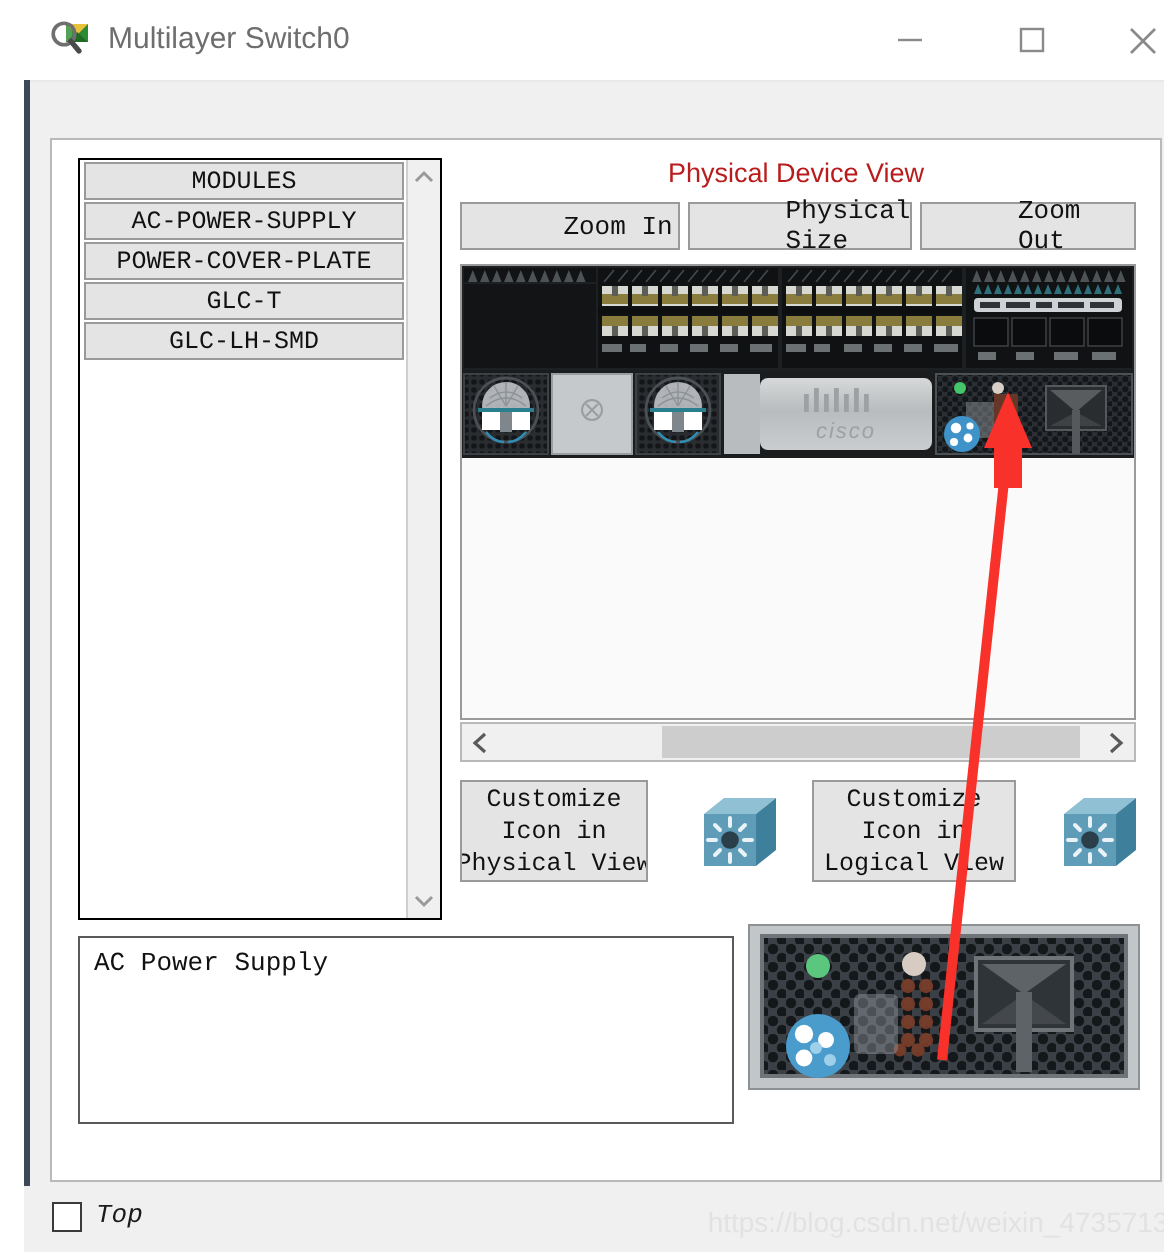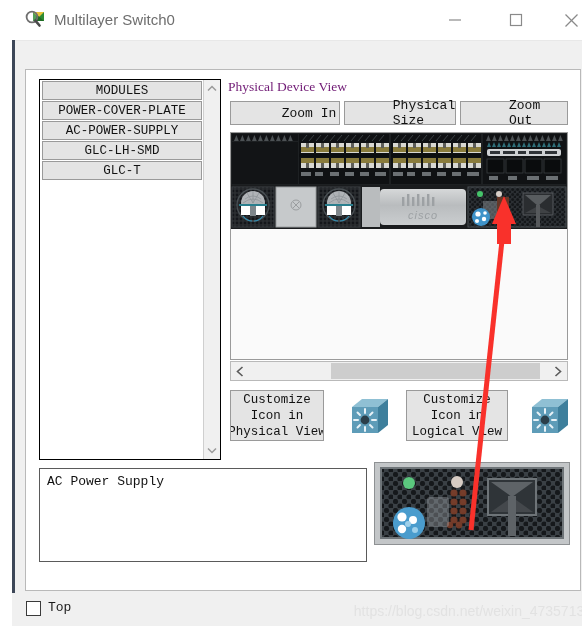--- a/index.html
+++ b/index.html
@@ -111,23 +111,23 @@
   .vscroll-arrow {
     position: absolute; left: 0; width: 16px; height: 17px;
     display: flex; align-items: center; justify-content: center;
   }
   #vs-up { top: 0; }
   #vs-down { bottom: 0; }
 
   
   #device-header {
     position: absolute; left: 202px; top: 9px;
-    width: 340px; 
-    font-family: Liberation Serif, serif;
-    font-size: 13.5px; color: #701a75;
+    width: 340px; text-align: center;
+    font-family: Liberation Sans, sans-serif;
+    font-size: 13.5px; color: #b91c1c;
   }
   .zoombtn {
     position: absolute; top: 31px; height: 24px;
     background: #e4e4e4;
     border: 1px solid #9a9a9a;
     box-sizing: border-box;
     font-family: "Liberation Mono", monospace;
     font-size: 13px; color: #111;
     display: flex; align-items: center; justify-content: center; padding-left: 48px;
   }
@@ -230,21 +230,21 @@
   #top-check {
     position: absolute; left: 14px; top: 8px;
     width: 15px; height: 15px;
     background: #ffffff;
     border: 1px solid #3a3a3a;
     box-sizing: border-box;
   }
   #top-label {
     position: absolute; left: 36px; top: 7px;
     font-family: "Liberation Mono", monospace;
-    font-size: 13px; color: #1a1a1a;
+    font-size: 13px; color: #1a1a1a; font-style: italic;
   }
   #watermark {
     position: absolute; right: 2px; top: 10px;
     font-family: "Liberation Sans", sans-serif;
     font-size: 14px;
     color: #e2e2e2;
     white-space: nowrap;
   }
   #leftedge {
     position: absolute; left: 0; top: 40px;
@@ -292,30 +292,30 @@
 
 
   <div id="content">
 
     <div id="modules-panel">
       <div id="modules-list">
         <div class="module-item">
           <span>MODULES</span>
         </div>
         <div class="module-item">
+          <span>AC-POWER-SUPPLY</span>
+        </div>
+        <div class="module-item">
           <span>POWER-COVER-PLATE</span>
         </div>
         <div class="module-item">
-          <span>AC-POWER-SUPPLY</span>
+          <span>GLC-T</span>
         </div>
         <div class="module-item">
           <span>GLC-LH-SMD</span>
-        </div>
-        <div class="module-item">
-          <span>GLC-T</span>
         </div>
       </div>
       <div id="modules-scroll">
         <div class="vscroll-arrow" id="vs-up">
           <svg width="10" height="7" viewBox="0 0 10 7">
             <path d="M1 5.5 L5 1.5 L9 5.5" fill="none" stroke="#9a9a9a" stroke-width="1.5"></path>
           </svg>
         </div>
         <div class="vscroll-arrow" id="vs-down">
           <svg width="10" height="7" viewBox="0 0 10 7">

